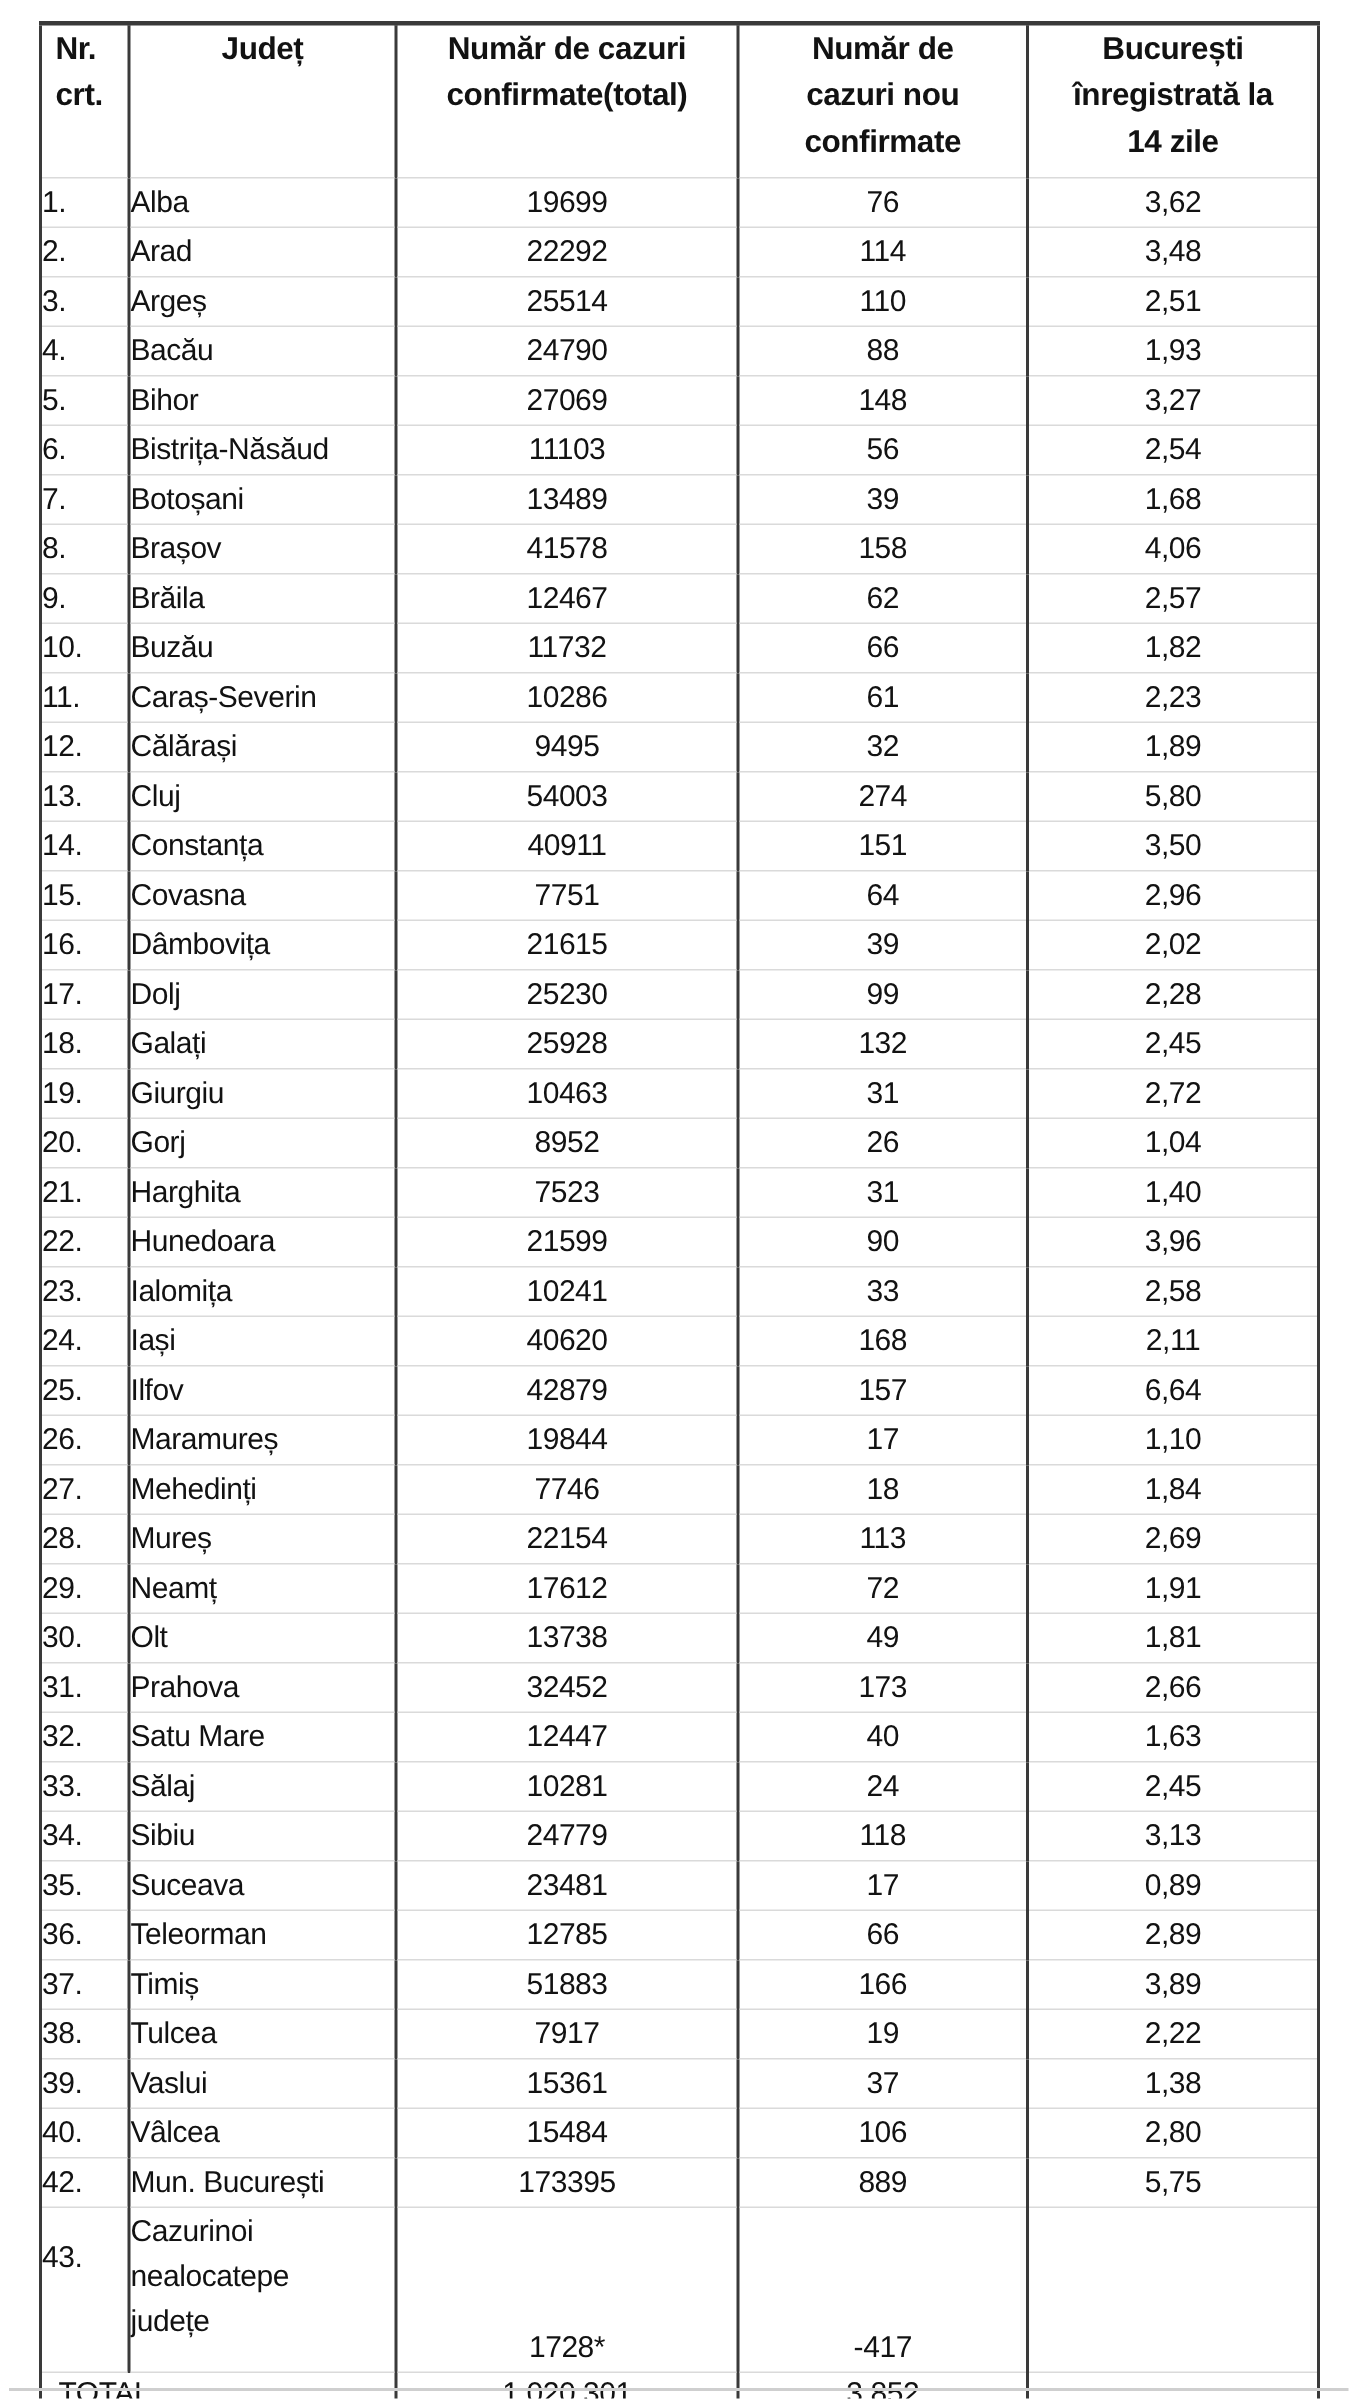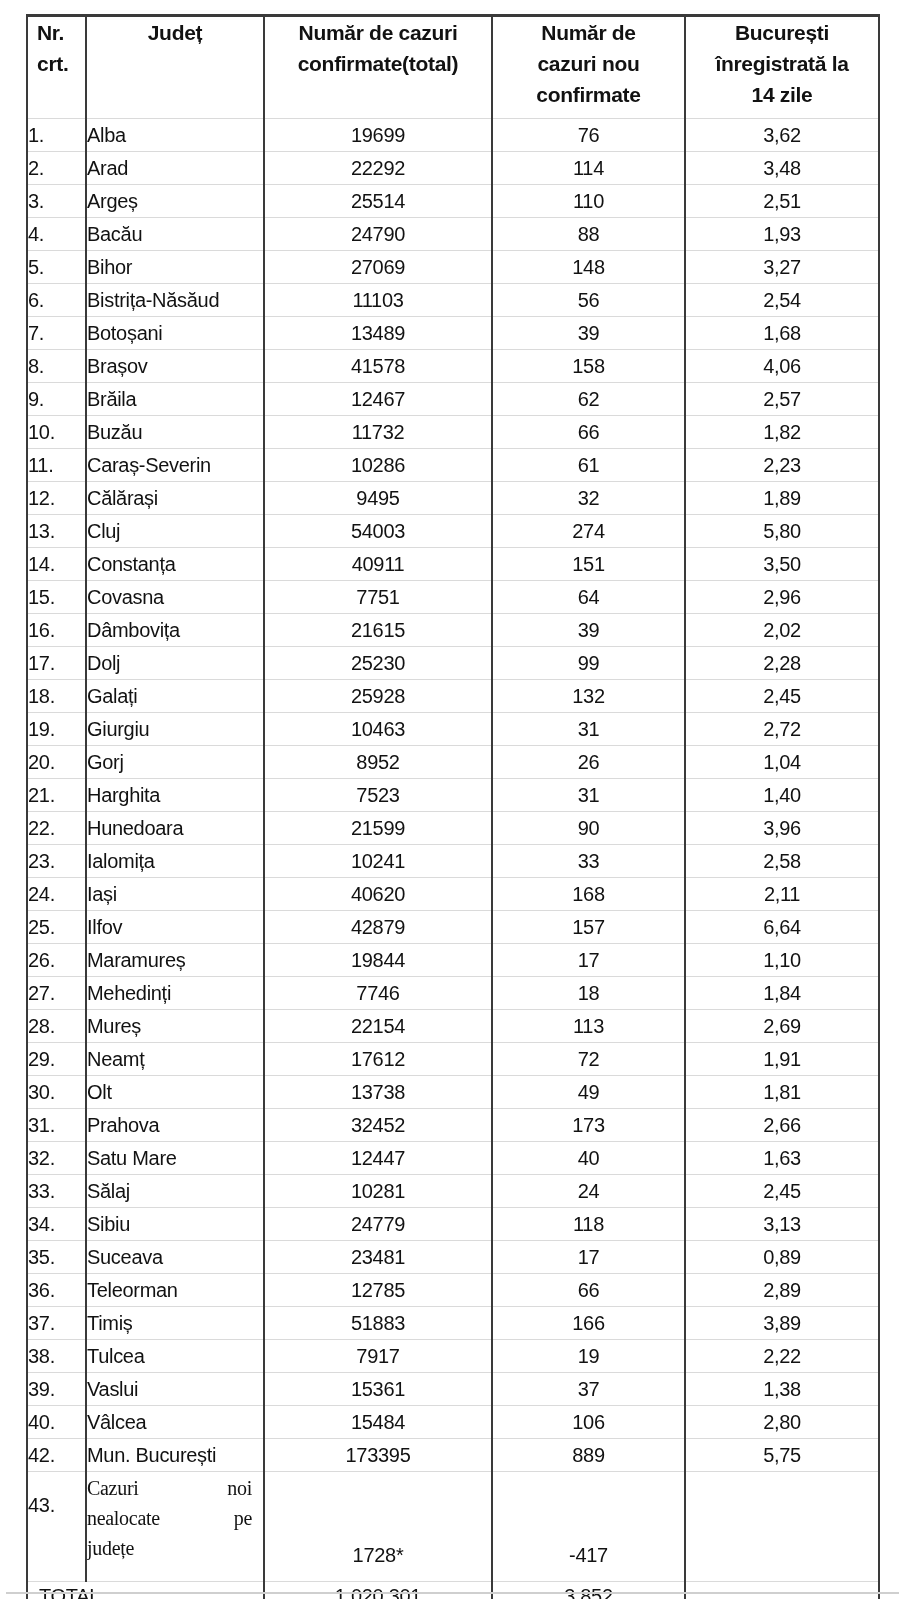--- a/index.html
+++ b/index.html
@@ -57,22 +57,22 @@
     vertical-align: middle;
     white-space: nowrap;
   }
   td.nr { text-align: left; padding-left: 9px; }
   td.county { text-align: left; padding-left: 11px; }
   td.num { text-align: center; }
 
   tr.unalloc td { height: 91px; }
   tr.unalloc td.nr { vertical-align: top; line-height: 30px; padding-top: 18px; }
   tr.unalloc td.county { vertical-align: top; padding-top: 1px; padding-right: 11px; white-space: normal; }
-  tr.unalloc td.num { vertical-align: bottom; padding-bottom: 11px; text-align: center; }
-  .jline { display: flex; justify-content: space-between; line-height: 30px; font-family: Liberation Serif, serif; }
+  tr.unalloc td.num { vertical-align: bottom; padding-bottom: 1px; text-align: center; }
+  .jline { display: flex; justify-content: flex-start; line-height: 30px; }
 
   tr.totalrow td { height: 28px; line-height: 26px; }
   tr.totalrow td.label { text-align: left; padding-left: 11px; }
 
   .shadow-line {
     position: absolute;
     left: 6px;
     top: 1592px;
     width: 893px;
     height: 2px;

